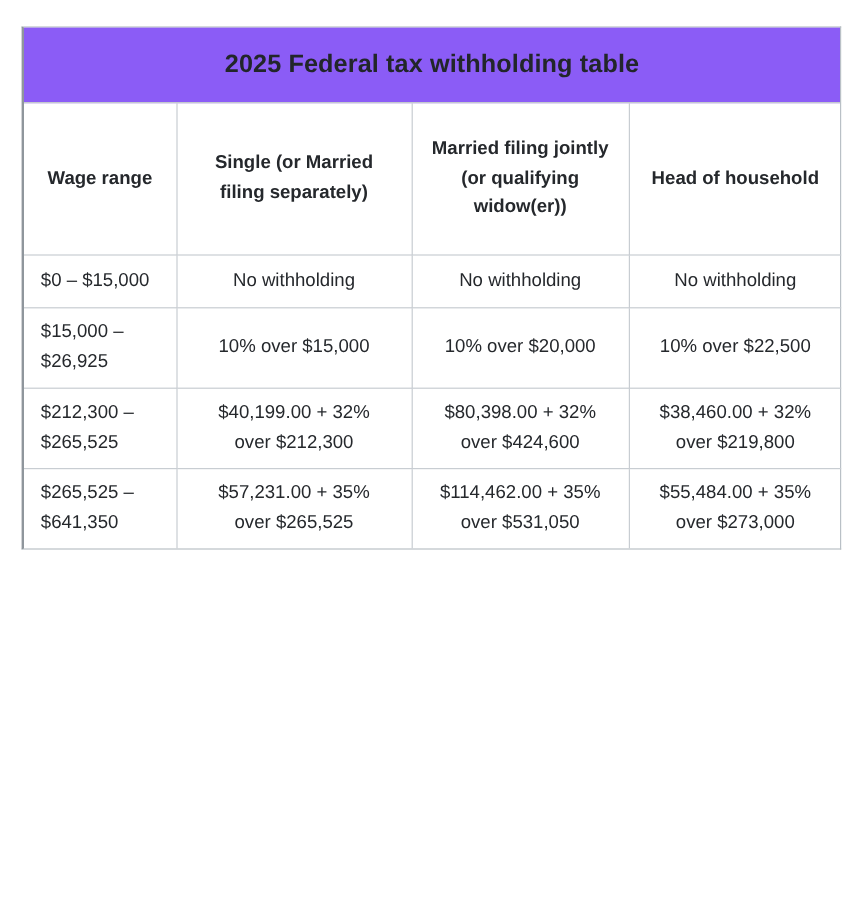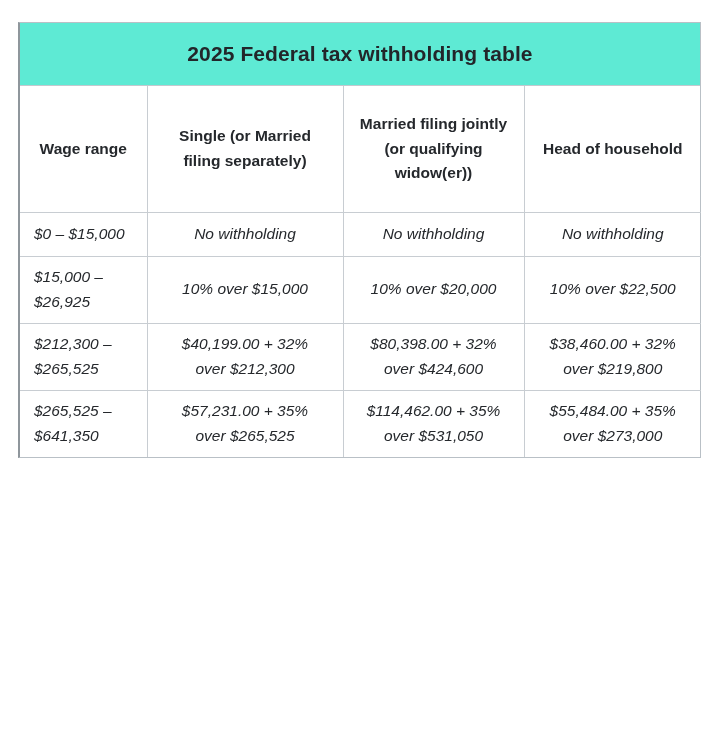--- a/index.html
+++ b/index.html
@@ -13,21 +13,21 @@
   .tax-table-container {
     position: absolute;
     left: 18px; top: 22px;
     width: 683px;
     border: 1px solid #b9c0c6;
     border-left: 2px solid #8f969c;
     background: #ffffff;
   }
   .title-bar {
     height: 63px;
-    background: #5eead4;
+    background: #8b5cf6;
     border-bottom: 1px solid #c3c9ce;
     display: flex;
     align-items: center;
     justify-content: center;
   }
   .title-bar span {
     font-size: 21px;
     font-weight: bold;
     letter-spacing: 0.1px;
     color: #22262a;
@@ -45,21 +45,21 @@
     border: 1px solid #c8cdd2;
     font-size: 15.5px;
     line-height: 1.58;
     vertical-align: middle;
     text-align: center;
     white-space: pre-line;
     padding: 6px 10px;
   }
   th { font-weight: bold; }
   thead tr { height: 126px; }
-  tbody tr { height: 67px; font-style: italic; }
+  tbody tr { height: 67px; }
   tbody tr.first-row { height: 44px; }
   th.wage-col, td.wage-col {
     text-align: left;
     padding-left: 14px;
   }
   th.wage-col { text-align: center; padding-left: 10px; }
   
   th:first-child, td:first-child { border-left: none; }
   th:last-child, td:last-child { border-right: none; }
   thead tr th { border-top: none; }

